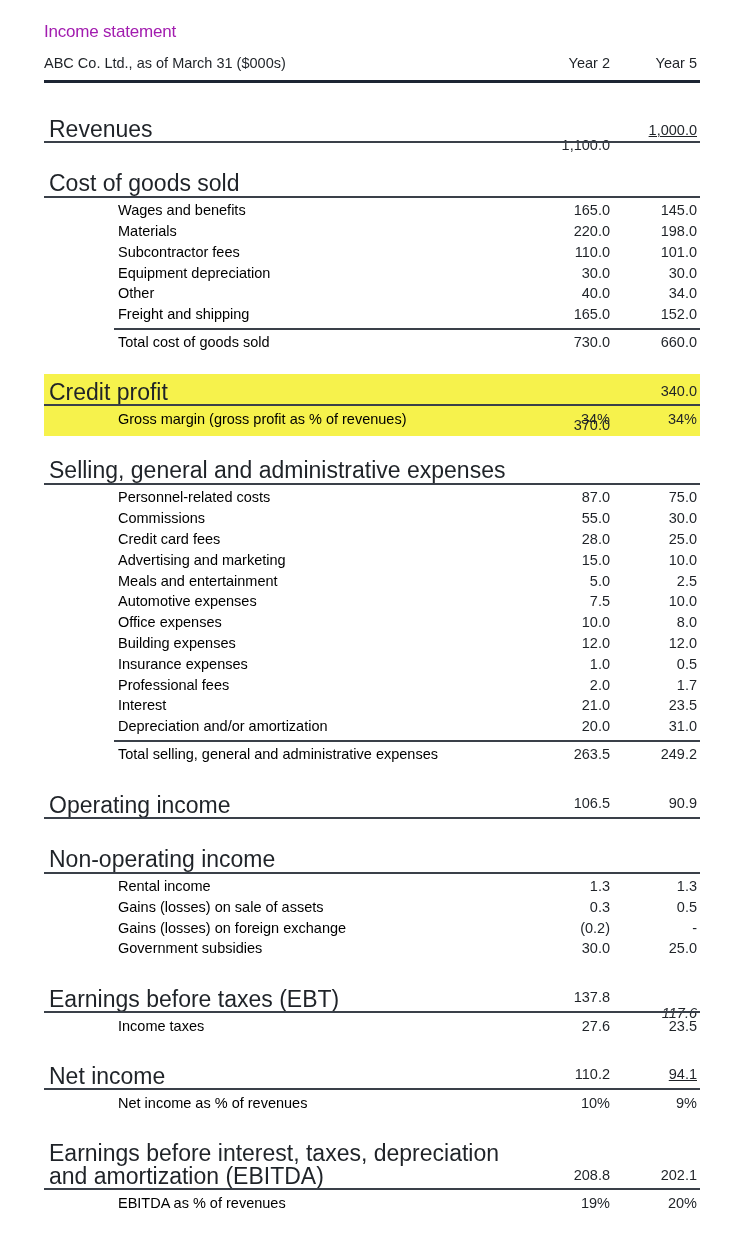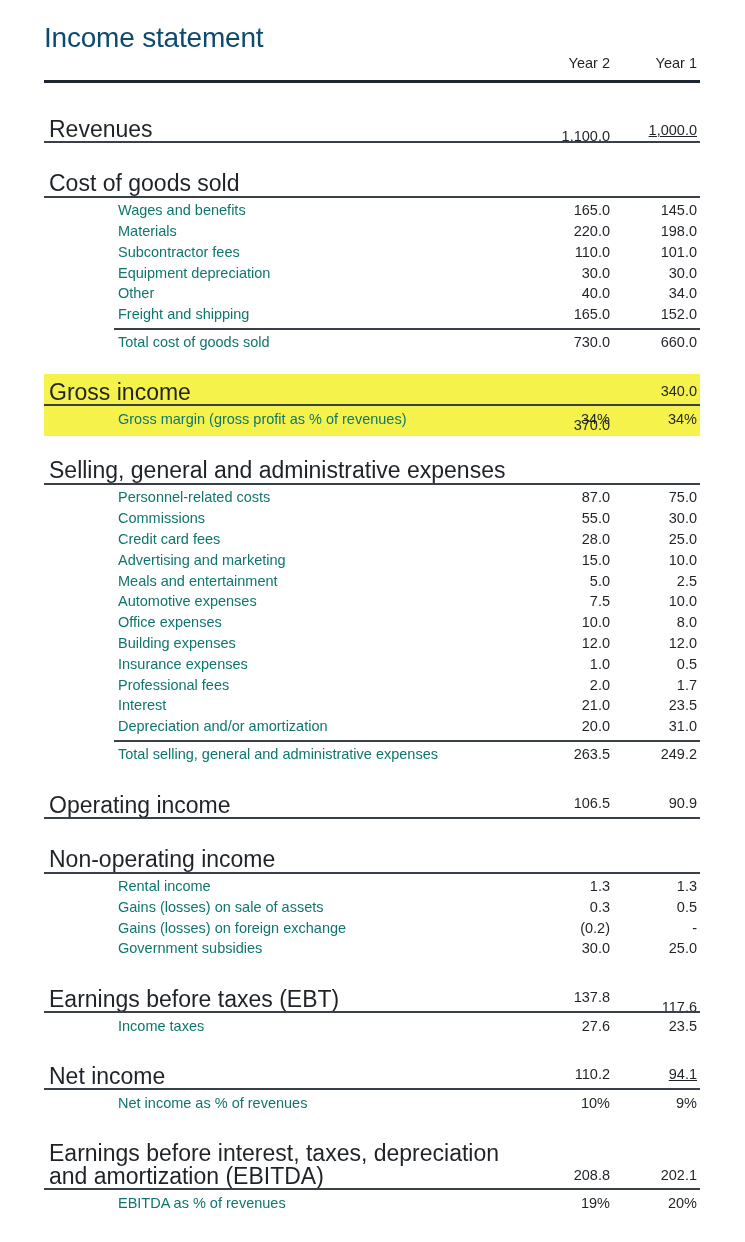--- a/index.html
+++ b/index.html
@@ -1,50 +1,51 @@
 <!DOCTYPE html>
 <html><head>
 <meta charset="utf-8">
 <style>
   html, body { margin: 0; padding: 0; background: #ffffff; }
   body { width: 745px; height: 1242px; position: relative; font-family: "Liberation Sans", sans-serif; color: #1f2328; overflow: hidden; }
   .page { position: absolute; left: 44px; top: 0; width: 656px; }
-  .title { position: absolute; left: 0; top: 22px; font-size: 28px; color: #0c4a6e; font-weight: normal; letter-spacing: -0.2px; }
+  .title { position: absolute; left: 0; top: 22px; font-size: 17px; color: #a21caf; font-weight: normal; letter-spacing: -0.2px; }
   .subtitle-row { position: absolute; left: 0; top: 55px; width: 656px; height: 20px; font-size: 14.5px; color: #1f2328; }
   .subtitle { position: absolute; left: 0; top: 0; }
   .col2h, .col1h { position: absolute; top: 0; text-align: center; }
   .col2h { right: 90px; }
   .col1h { right: 3px; }
   .header-rule { position: absolute; left: 0; top: 80px; width: 656px; height: 3px; background: #1d2533; }
 
   .row { position: absolute; left: 0; width: 656px; }
   .section-label { position: absolute; left: 5px; font-size: 23px; color: #1f2328; }
-  .item-label { position: absolute; left: 74px; font-size: 14.5px; color: #0f766e; }
+  .item-label { position: absolute; left: 74px; font-size: 14.5px; color: #000000; }
   .v2, .v1 { position: absolute; font-size: 14.5px; text-align: right; width: 90px; }
   .v2 { right: 90px; }
   .v1 { right: 3px; }
   .rule { position: absolute; height: 1.5px; background: #3a4049; }
   .rule-full { left: 0; width: 656px; }
   .rule-indent { left: 70px; width: 586px; }
   .highlight { position: absolute; left: 0; top: 374px; width: 656px; height: 62px; background: #f6f24c; }
 </style>
 </head>
 <body>
 
 <div class="page">
   <div class="title">Income statement</div>
   <div class="subtitle-row">
+    <span class="subtitle">ABC Co. Ltd., as of March 31 ($000s)</span>
     <span class="col2h">Year 2</span>
-    <span class="col1h">Year 1</span>
+    <span class="col1h">Year 5</span>
   </div>
   <div class="header-rule"></div>
 
   <div class="row" style="top:116px;">
     <span class="section-label" style="top:0;">Revenues</span>
-    <span class="v2" style="top:12px;">1,100.0</span>
+    <span class="v2" style="top:21px;">1,100.0</span>
     <span class="v1" style="top:6px;text-decoration:underline;">1,000.0</span>
   </div>
   <div class="rule rule-full" style="top:141px;"></div>
 
   <div class="row" style="top:170px;">
     <span class="section-label" style="top:0;">Cost of goods sold</span>
   </div>
   <div class="rule rule-full" style="top:196px;"></div>
 
   <div class="row" style="top:202px;">
@@ -79,21 +80,21 @@
   </div>
   <div class="rule rule-indent" style="top:328px;"></div>
   <div class="row" style="top:334px;">
     <span class="item-label">Total cost of goods sold</span>
     <span class="v2">730.0</span>
     <span class="v1">660.0</span>
   </div>
 
   <div class="highlight"></div>
   <div class="row" style="top:379px;">
-    <span class="section-label" style="top:0;">Gross income</span>
+    <span class="section-label" style="top:0;">Credit profit</span>
     <span class="v2" style="top:4px;margin-top:34px;">370.0</span>
     <span class="v1" style="top:4px;">340.0</span>
   </div>
   <div class="rule rule-full" style="top:404px;"></div>
   <div class="row" style="top:411px;">
     <span class="item-label">Gross margin (gross profit as % of revenues)</span>
     <span class="v2">34%</span>
     <span class="v1">34%</span>
   </div>
 
@@ -198,21 +199,21 @@
   </div>
   <div class="row" style="top:940px;">
     <span class="item-label">Government subsidies</span>
     <span class="v2">30.0</span>
     <span class="v1">25.0</span>
   </div>
 
   <div class="row" style="top:986px;">
     <span class="section-label" style="top:0;">Earnings before taxes (EBT)</span>
     <span class="v2" style="top:3px;">137.8</span>
-    <span class="v1" style="top:13px;">117.6</span>
+    <span class="v1" style="top:19px;font-style:italic;">117.6</span>
   </div>
   <div class="rule rule-full" style="top:1011px;"></div>
   <div class="row" style="top:1018px;">
     <span class="item-label">Income taxes</span>
     <span class="v2">27.6</span>
     <span class="v1">23.5</span>
   </div>
 
   <div class="row" style="top:1063px;">
     <span class="section-label" style="top:0;">Net income</span>

